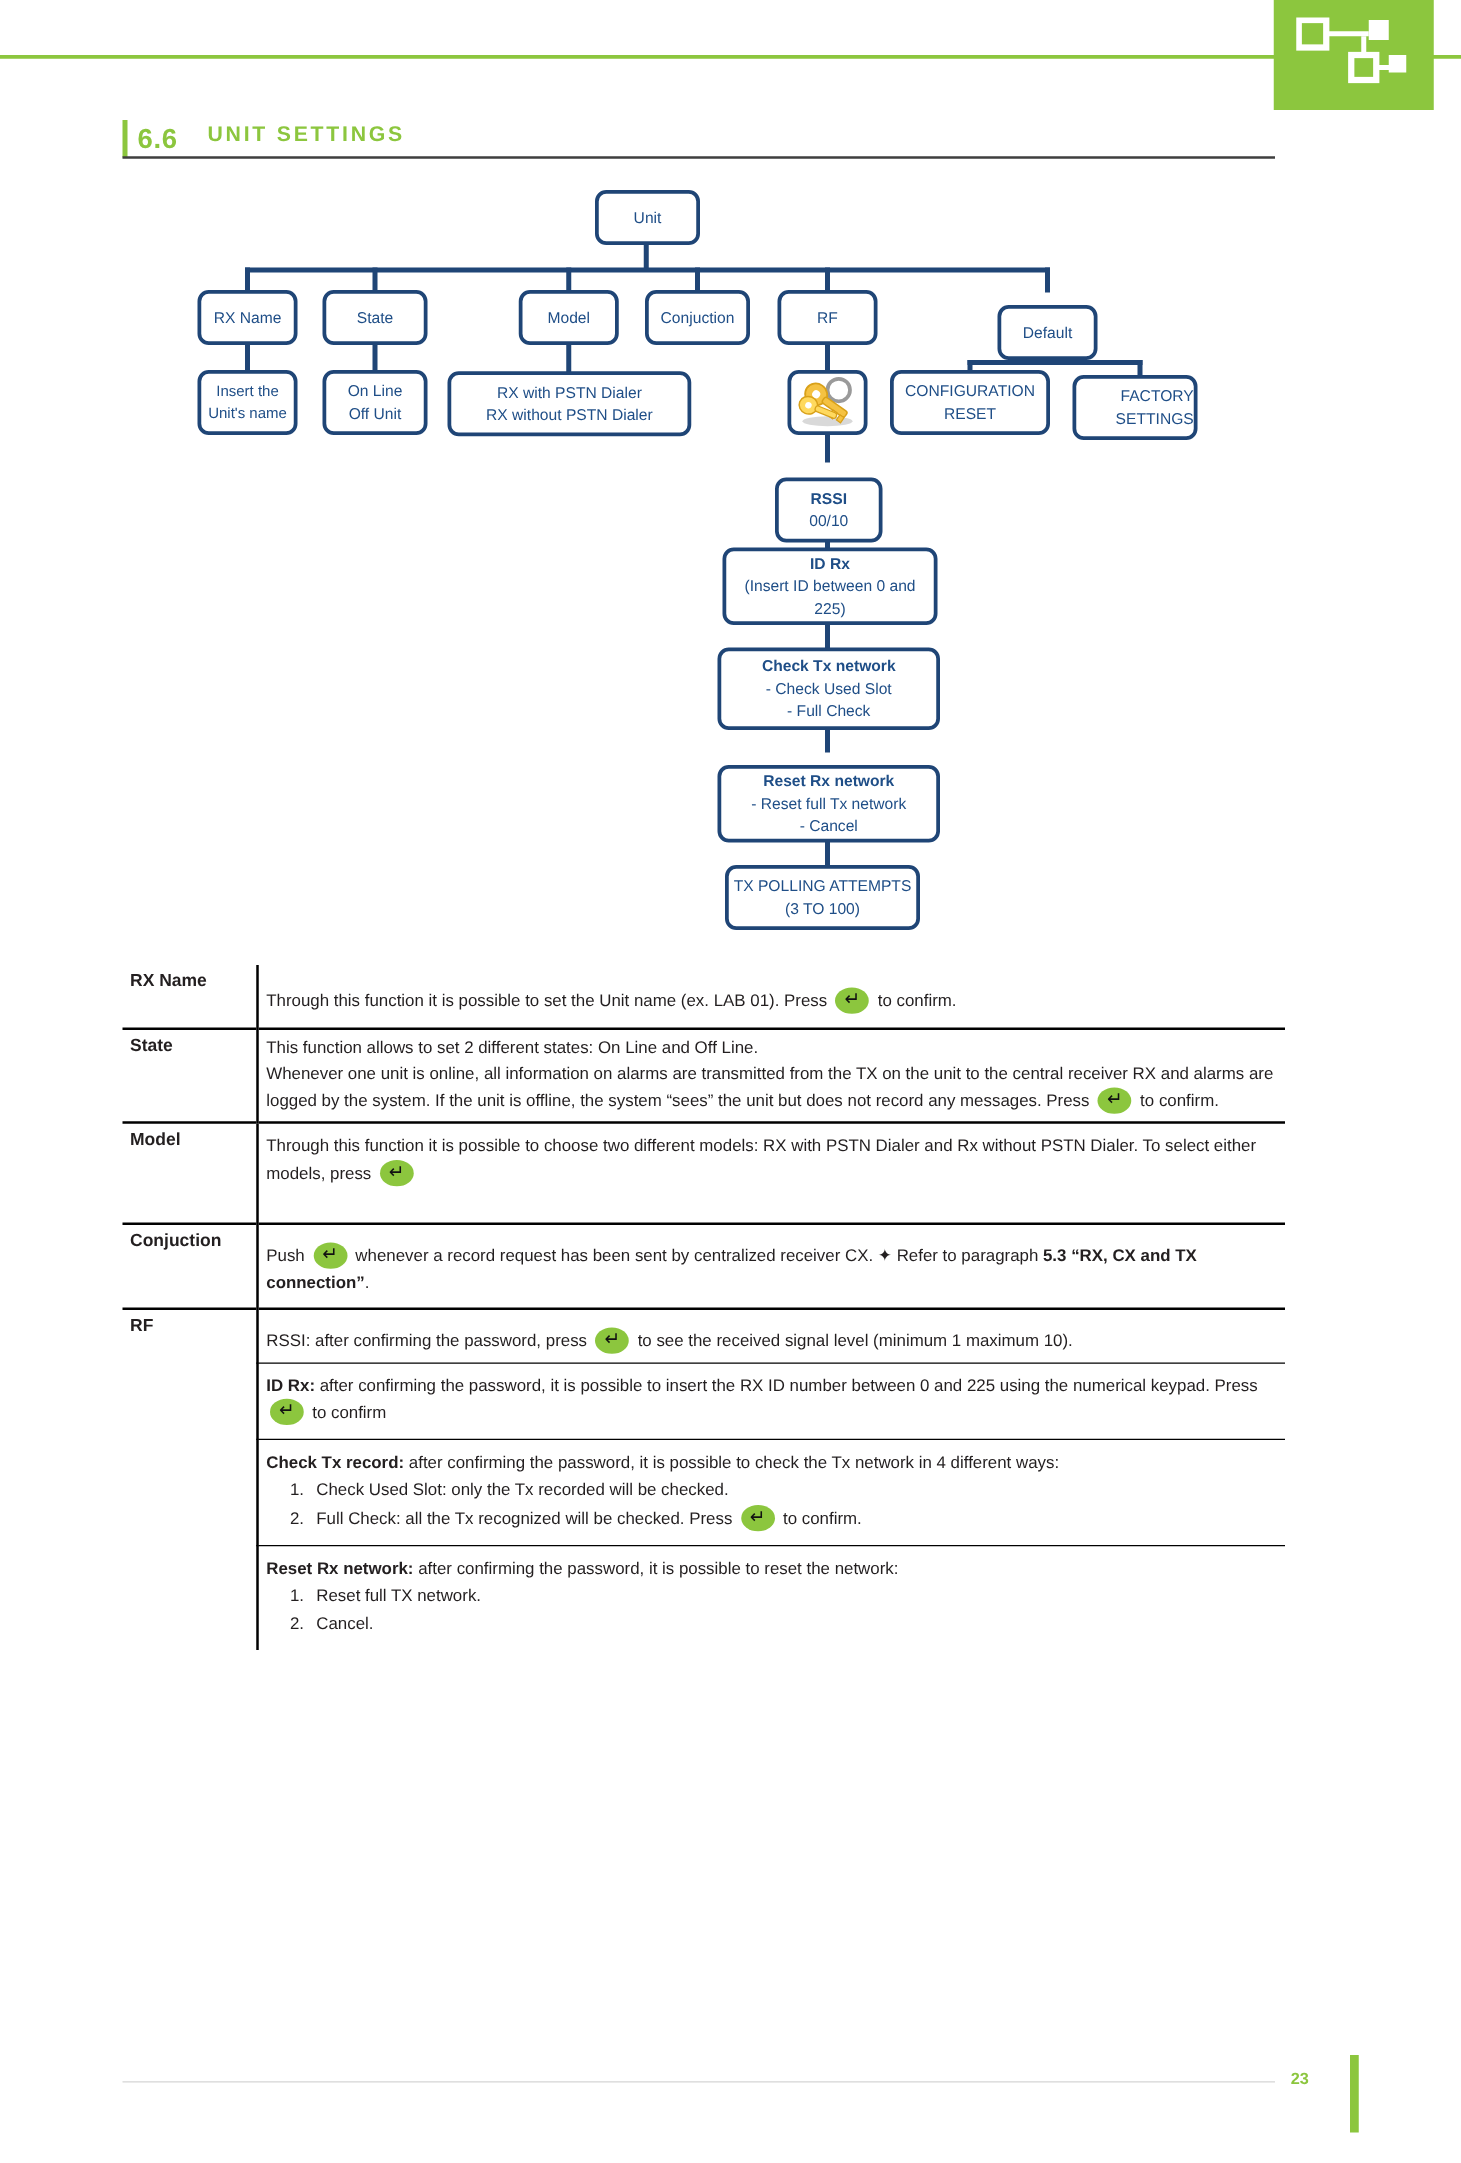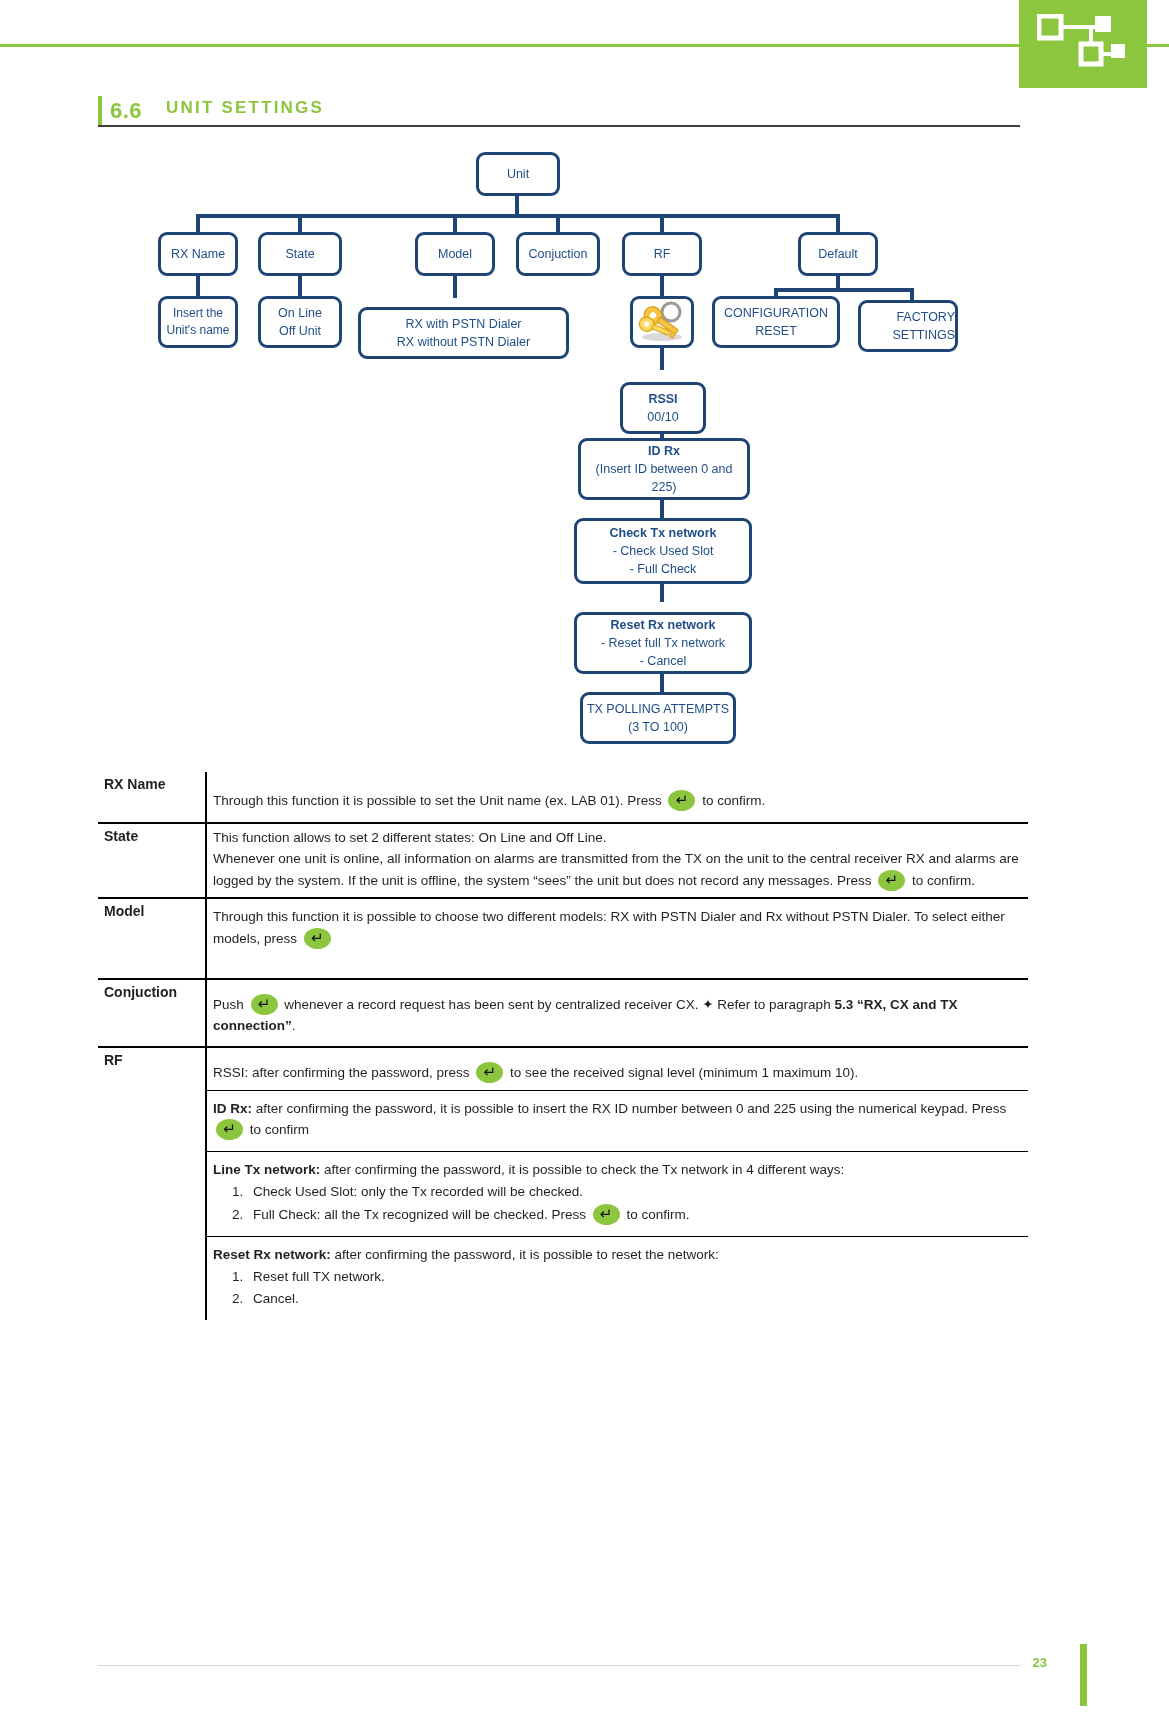--- a/index.html
+++ b/index.html
@@ -161,21 +161,21 @@
   </div>
   <div class="node" style="left:415px; top:92px; width:80px; height:44px;">
     <span>Model</span>
   </div>
   <div class="node" style="left:516px; top:92px; width:84px; height:44px;">
     <span>Conjuction</span>
   </div>
   <div class="node" style="left:622px; top:92px; width:80px; height:44px;">
     <span>RF</span>
   </div>
-  <div class="node" style="left:798px; top:92px; width:80px; height:44px;">
+  <div class="node" style="left:798px; top:104px; width:80px; height:44px;">
     <span>Default</span>
   </div>
 
   <div class="conn" style="left:196px; top:136px; width:4px; height:22px;"></div>
   <div class="conn" style="left:298px; top:136px; width:4px; height:22px;"></div>
   <div class="conn" style="left:453px; top:136px; width:4px; height:22px;"></div>
   <div class="conn" style="left:660px; top:136px; width:4px; height:22px;"></div>
 
   <div class="conn" style="left:836px; top:136px; width:4px; height:14px;"></div>
   <div class="conn" style="left:774px; top:148px; width:140px; height:4px;"></div>
@@ -184,21 +184,21 @@
 
   <div class="node" style="left:158px; top:156px; width:80px; height:52px; font-size:12px;">
     <span>Insert the Unit's name</span>
   </div>
 
   <div class="node" style="left:258px; top:156px; width:84px; height:52px;">
     <span>On Line</span>
     <span>Off Unit</span>
   </div>
 
-  <div class="node" style="left:358px; top:167px; width:211px; height:52px;">
+  <div class="node" style="left:358px; top:157px; width:195px; height:52px;">
     <span>RX with PSTN Dialer</span>
     <span>RX without PSTN Dialer</span>
   </div>
 
   <div class="node key-node" style="left:630px; top:156px; width:64px; height:52px;">
     <svg width="54" height="42" viewBox="0 0 54 42">
       <ellipse cx="27" cy="36" rx="20" ry="4" fill="#c9c9c9" opacity="0.7"></ellipse>
       <circle cx="36" cy="11" r="9" fill="none" stroke="#9a9a9a" stroke-width="3"></circle>
       <g transform="rotate(35 20 22)">
         <ellipse cx="14" cy="17" rx="9" ry="8.5" fill="#f5c242" stroke="#d9a119" stroke-width="1.4"></ellipse>
@@ -298,21 +298,21 @@
     </tr>
 
     <tr>
       <td class="txt-cell thinline-top" style="padding-top:8px; padding-bottom:10px;">
         <b>ID Rx:</b><span> after confirming the password, it is possible to insert the RX ID number between 0 and 225 using the numerical keypad.  Press </span><span class="enterkey"></span><span> to confirm</span>
       </td>
     </tr>
 
     <tr>
       <td class="txt-cell thinline-top" style="padding-top:8px; padding-bottom:8px;">
-        <b>Line Tx network:</b><span> after confirming the password, it is possible to check the Tx network in 4 different ways:</span>
+        <b>Check Tx record:</b><span> after confirming the password, it is possible to check the Tx network in 4 different ways:</span>
         <ol class="sublist">
           <li>Check Used Slot: only the Tx recorded will be checked.</li>
           <li><span>Full Check: all the Tx recognized will be checked.  Press </span><span class="enterkey"></span><span> to confirm.</span></li>
         </ol>
       </td>
     </tr>
 
     <tr>
       <td class="txt-cell thinline-top" style="padding-top:8px; padding-bottom:8px;">
         <b>Reset Rx network:</b><span> after confirming the password, it is possible to reset the network:</span>

